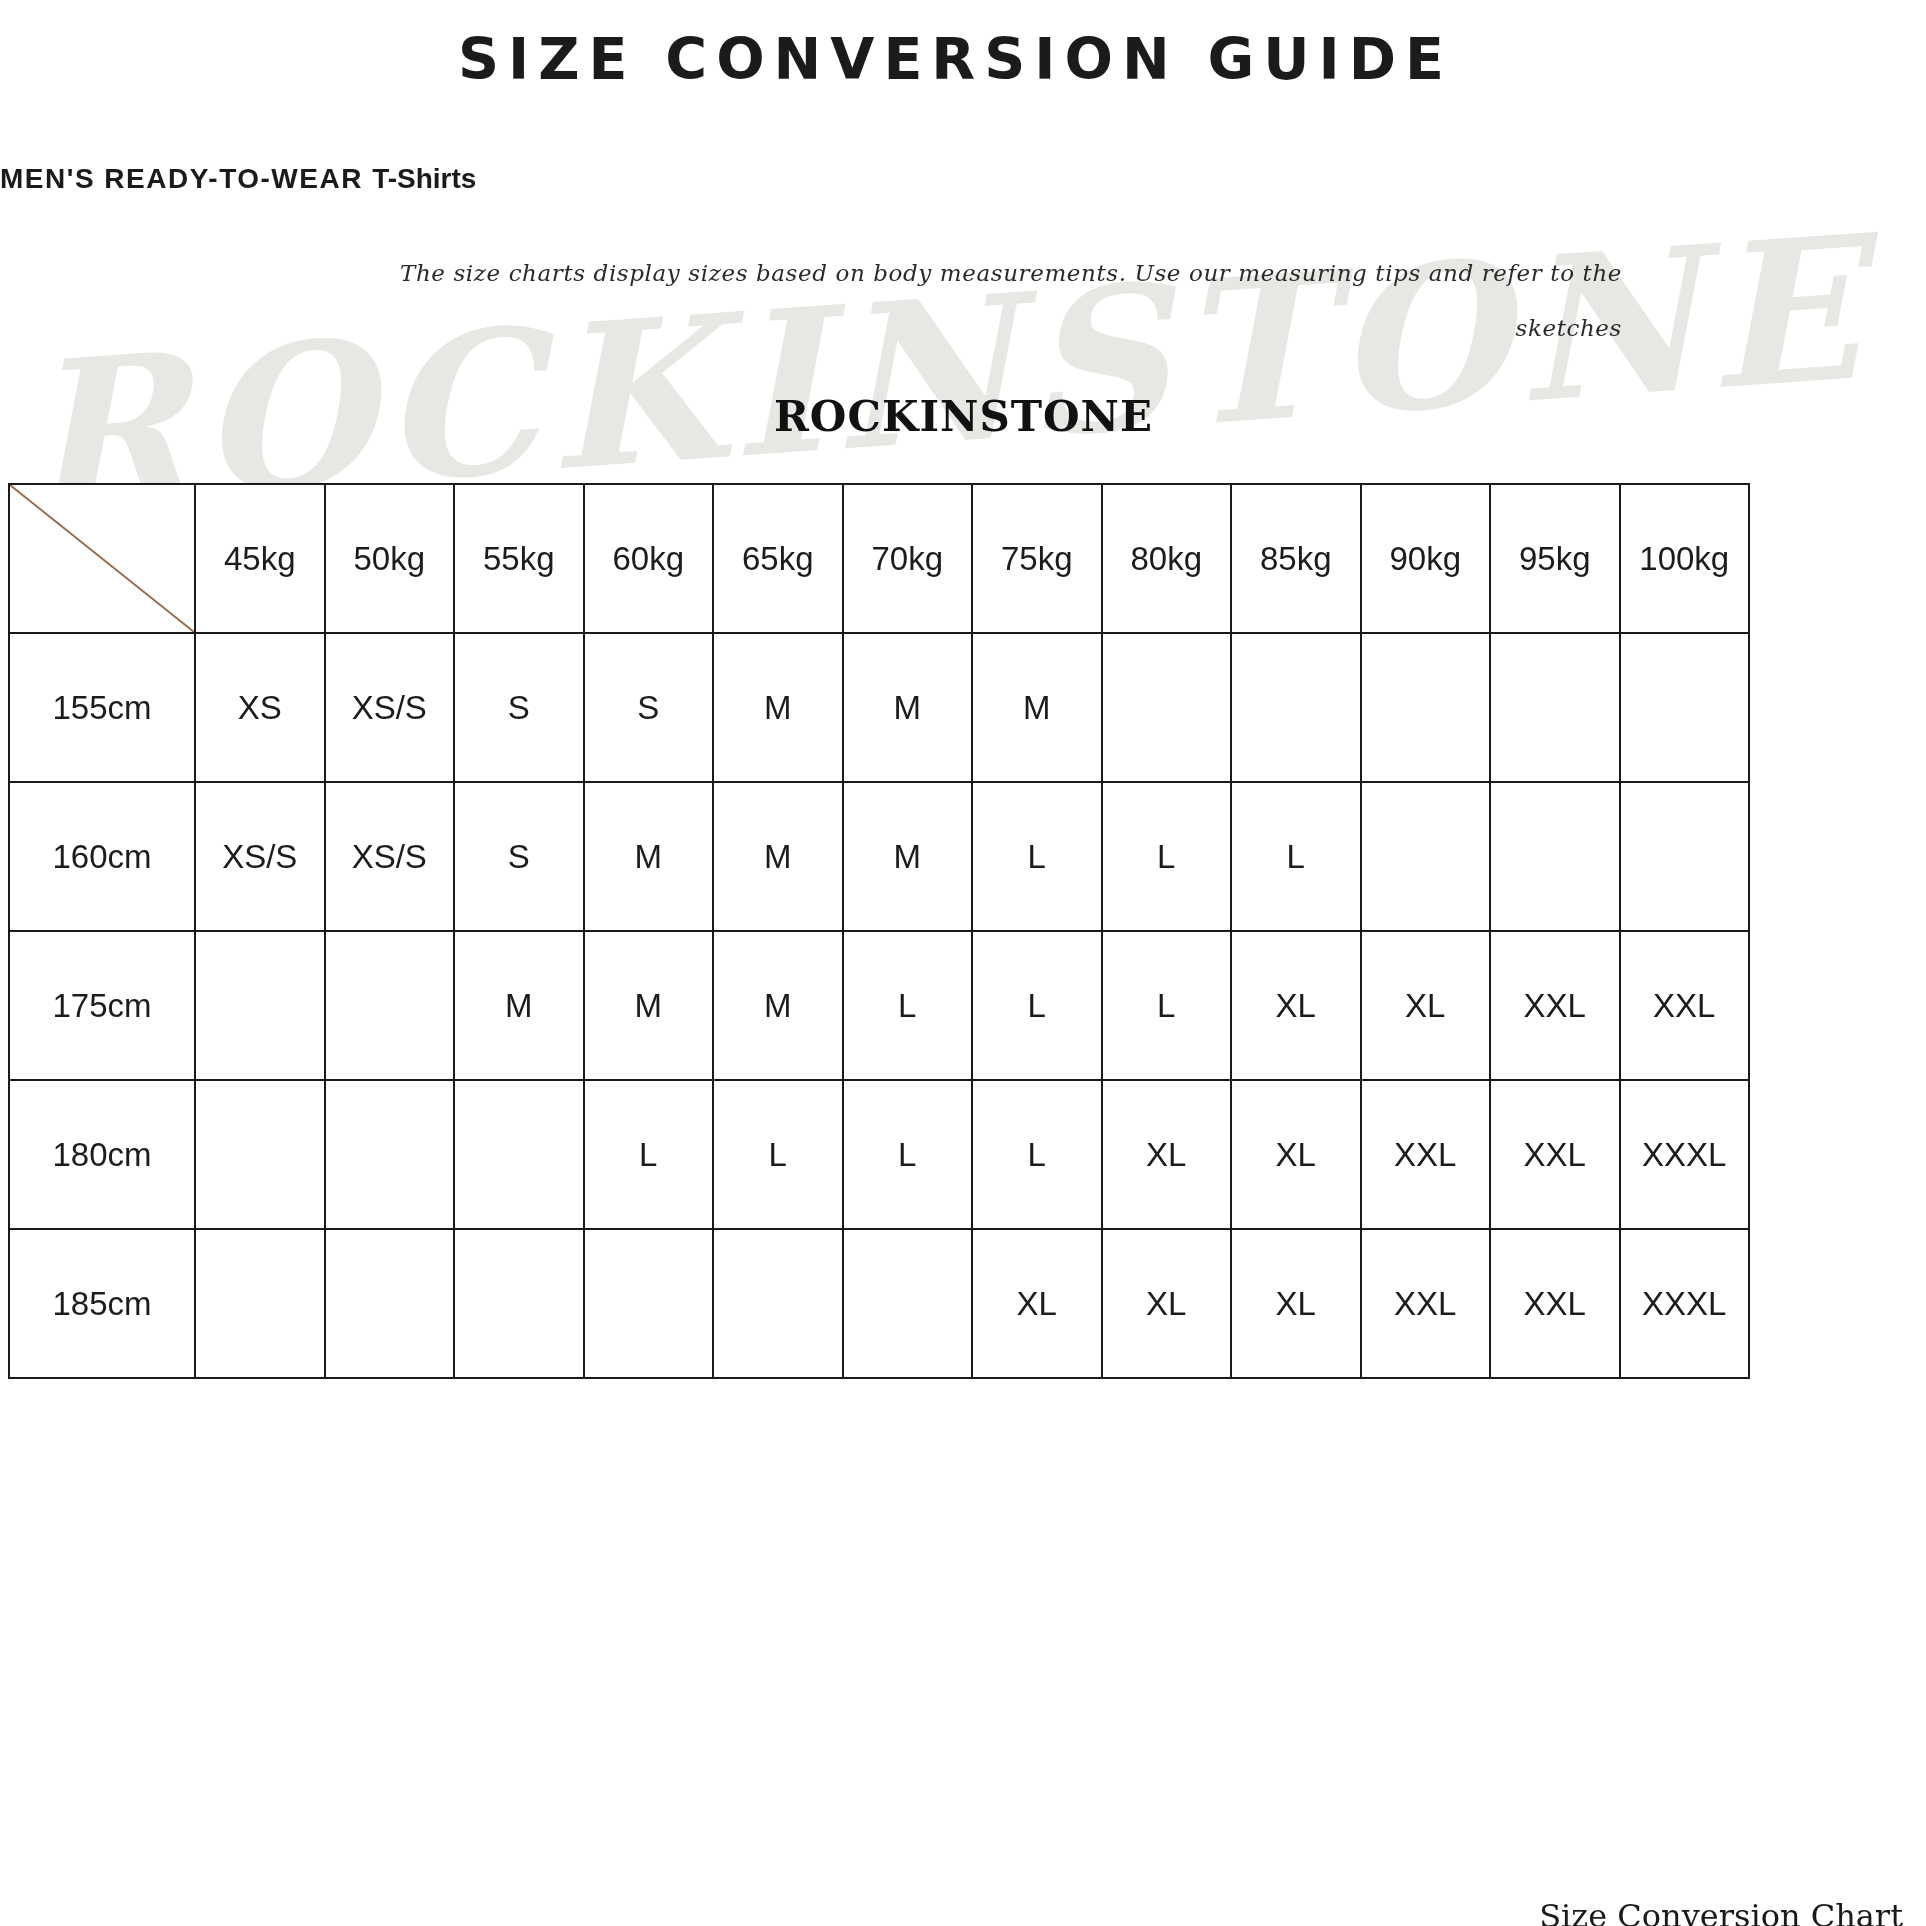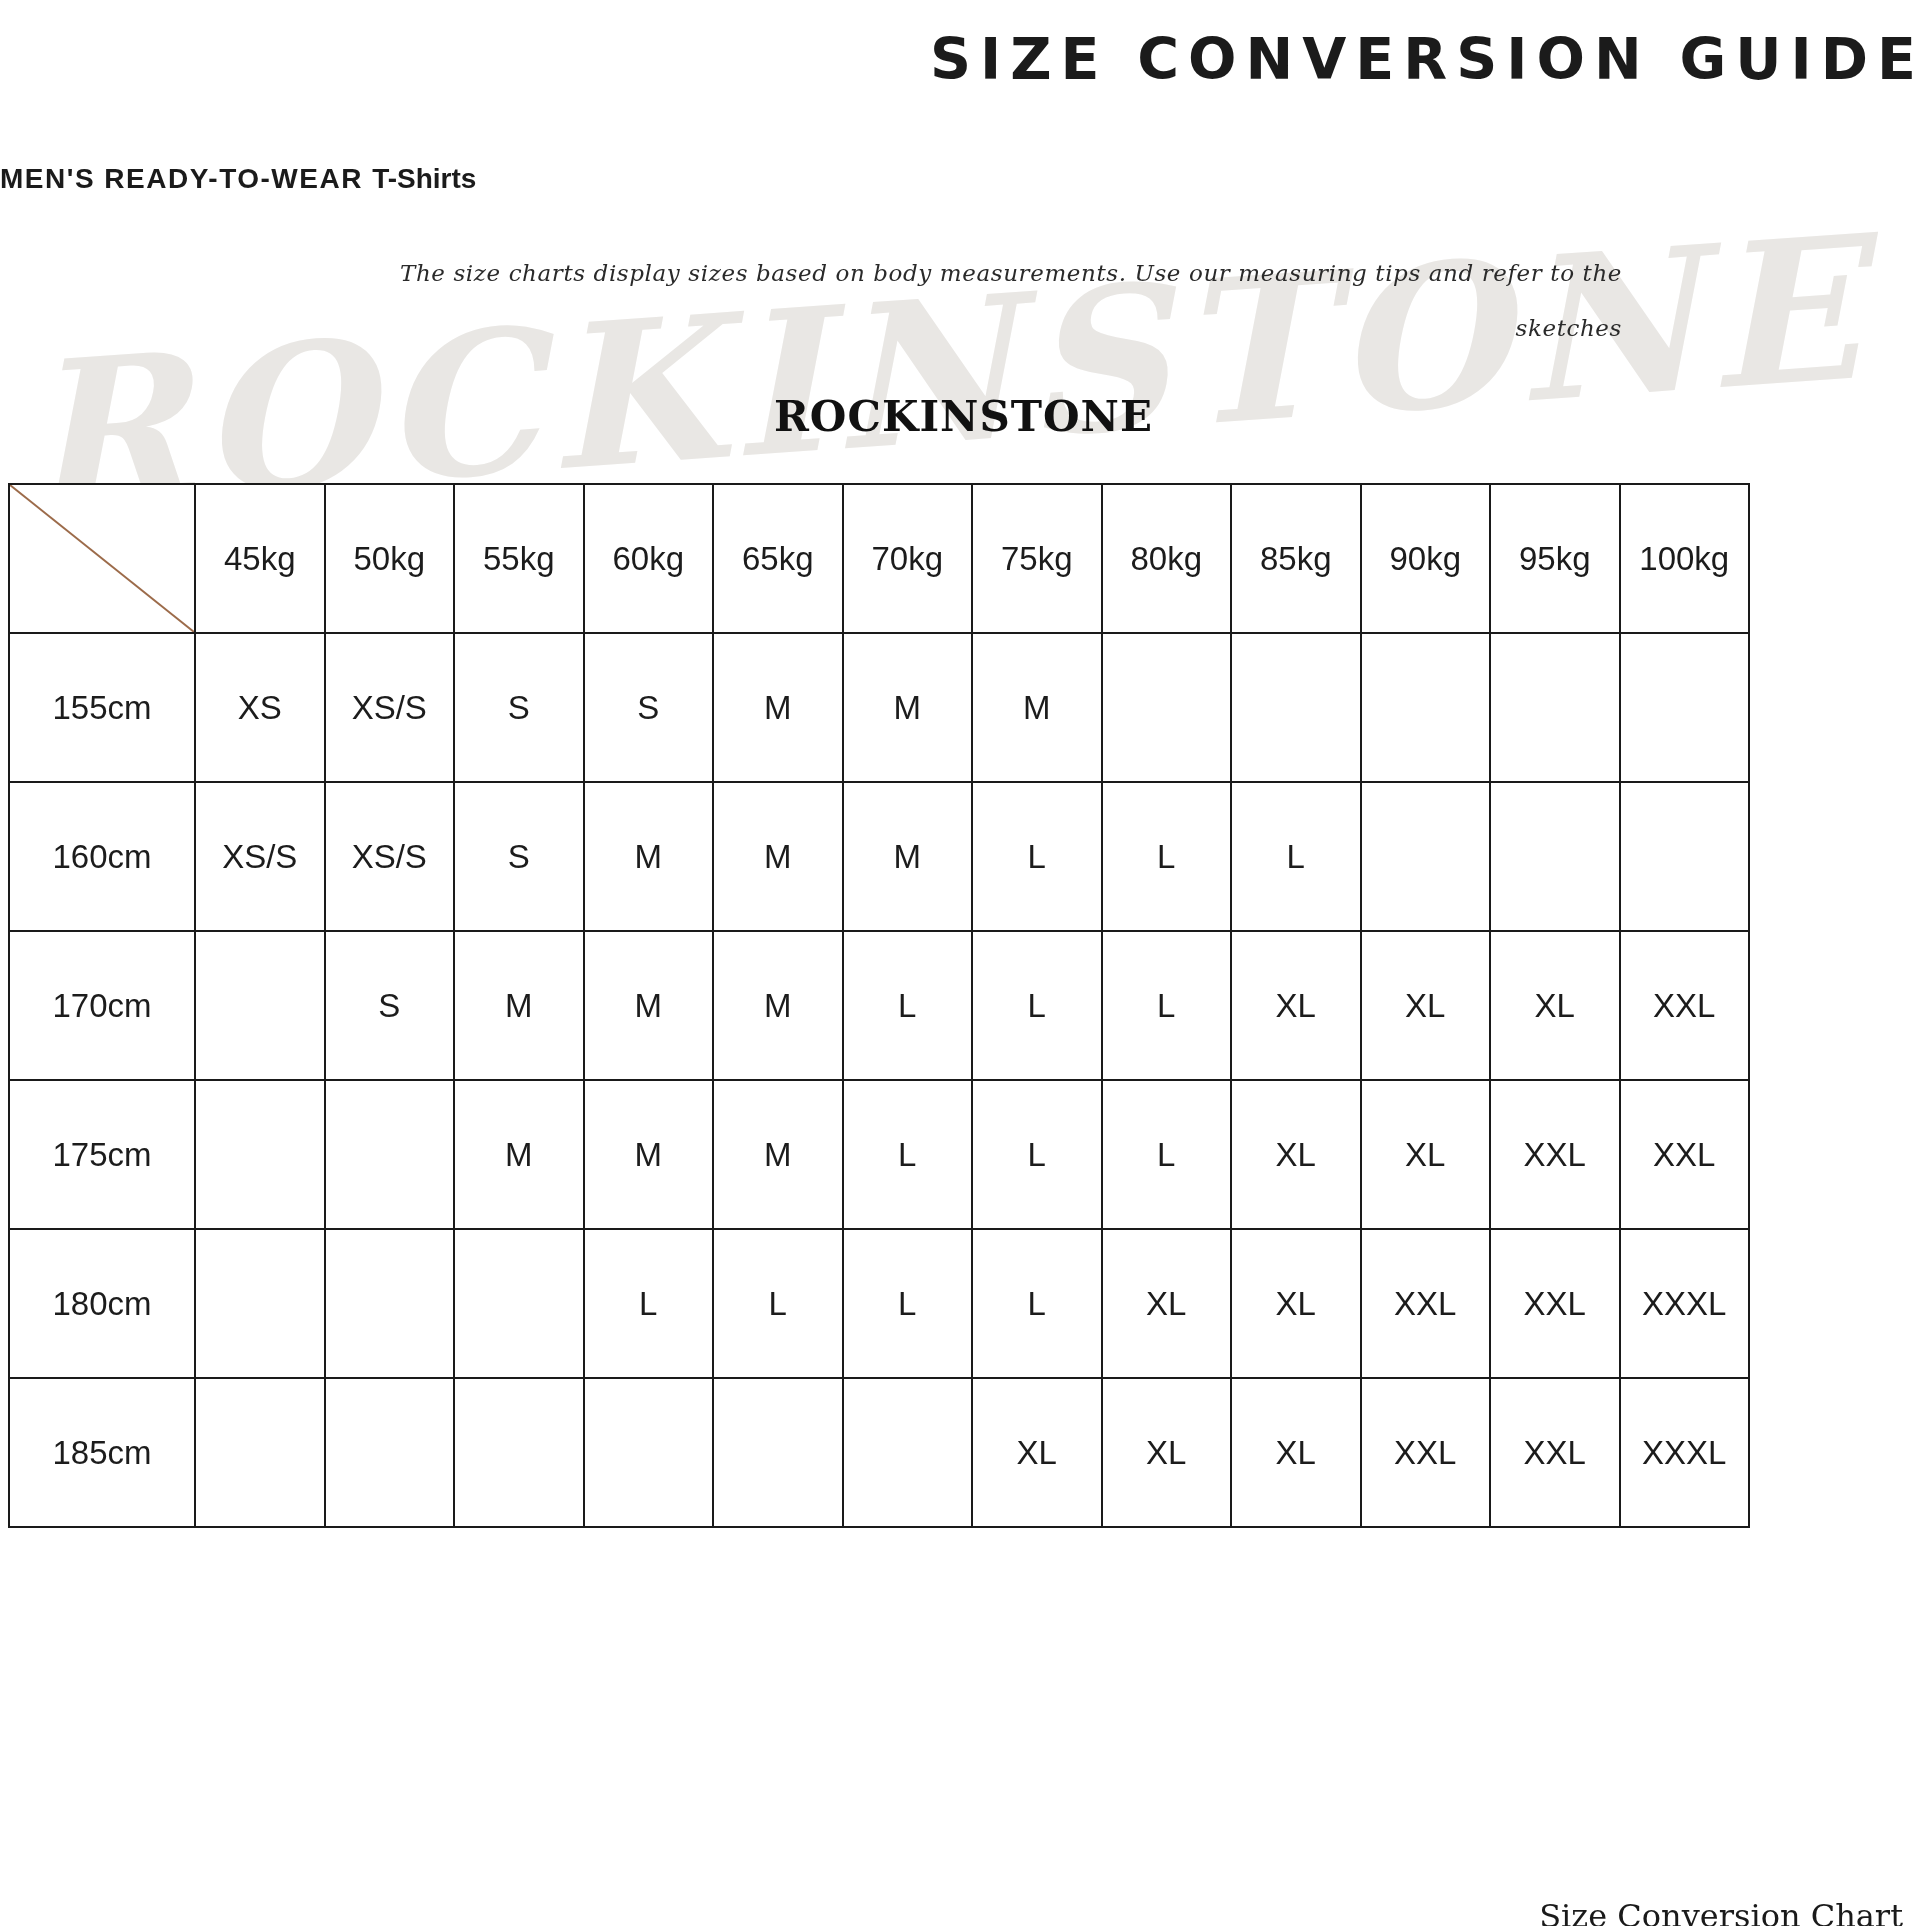--- a/index.html
+++ b/index.html
@@ -41,26 +41,26 @@
     z-index: 0;
     pointer-events: none;
   }
 
   .content {
     position: relative;
     z-index: 2;
   }
 
   .title {
-    text-align: right;
+    text-align: center;
     font-family: "DejaVu Sans", sans-serif;
     font-size: 57px;
     font-weight: bold;
     letter-spacing: 9px;
-    margin: 26px 2px 0 0;
+    margin: 26px 16px 0 0;
     color: #1b1b1b;
   }
 
   .subtitle {
     text-align: left;
     font-size: 28px;
     font-weight: bold;
     letter-spacing: 1.2px;
     margin: 71px 0 0 0;
     color: #1b1b1b;
@@ -218,35 +218,20 @@
             <td class="c-m">M</td>
             <td class="c-m">M</td>
             <td class="c-l">L</td>
             <td class="c-l">L</td>
             <td class="c-l">L</td>
             <td class="c-empty"></td>
             <td class="c-empty"></td>
             <td class="c-empty"></td>
           </tr>
           <tr>
-            <th class="rowhead">170cm</th>
-            <td class="c-empty"></td>
-            <td class="c-s">S</td>
-            <td class="c-m">M</td>
-            <td class="c-m">M</td>
-            <td class="c-m">M</td>
-            <td class="c-l">L</td>
-            <td class="c-l">L</td>
-            <td class="c-l">L</td>
-            <td class="c-xl">XL</td>
-            <td class="c-xl">XL</td>
-            <td class="c-xl">XL</td>
-            <td class="c-xxl">XXL</td>
-          </tr>
-          <tr>
             <th class="rowhead">175cm</th>
             <td class="c-empty"></td>
             <td class="c-empty"></td>
             <td class="c-m">M</td>
             <td class="c-m">M</td>
             <td class="c-m">M</td>
             <td class="c-l">L</td>
             <td class="c-l">L</td>
             <td class="c-l">L</td>
             <td class="c-xl">XL</td>

